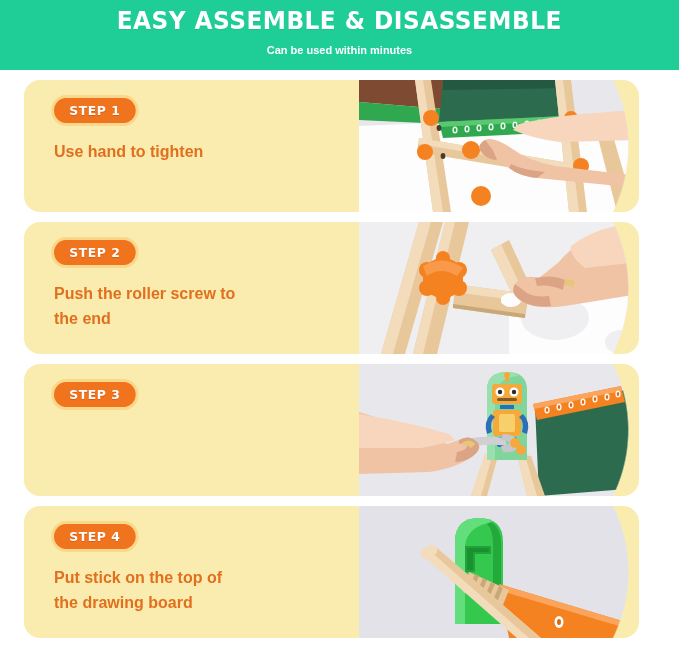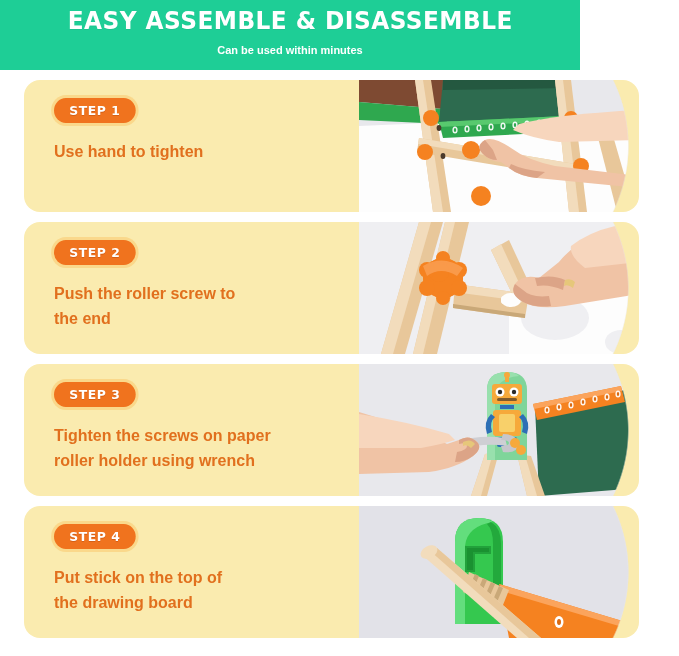--- a/index.html
+++ b/index.html
@@ -17,21 +17,21 @@
     position: relative;
     width: 679px;
     height: 656px;
     background: #ffffff;
   }
 
   
   .header {
     position: absolute;
     left: 0; top: 0;
-    width: 580px;
+    width: 679px;
     height: 70px;
     background: #1ECE96;
     display: flex;
     flex-direction: column;
     align-items: center;
     justify-content: flex-start;
     padding-top: 6px;
     box-sizing: border-box;
   }
   .header-title {
@@ -301,24 +301,20 @@
 
             <path d="M206 58 Q212 56 216 60 L214 66 Q209 62 205 64 Z" fill="#E6C77A"></path>
           </svg>
         </div>
       </div>
     </div>
 
     <div class="card">
       <div class="card-text">
         <div class="step-badge">STEP 3</div>
-        <div class="step-desc">
-          <span>Tighten the screws on paper</span><br>
-          <span>roller holder using wrench</span>
-        </div>
       </div>
       <div class="card-photo">
         <div class="photo-bg"></div>
         <div class="photo-clip">
           <svg class="photo-svg" viewBox="0 0 280 132">
             <rect x="0" y="0" width="280" height="132" fill="#E8E8EC"></rect>
 
             <path d="M176 42 L266 26 L280 34 L280 124 L180 132 Z" class="c-board"></path>
 
             <path d="M174 40 L262 22 L266 38 L178 56 Z" class="c-orange"></path>

